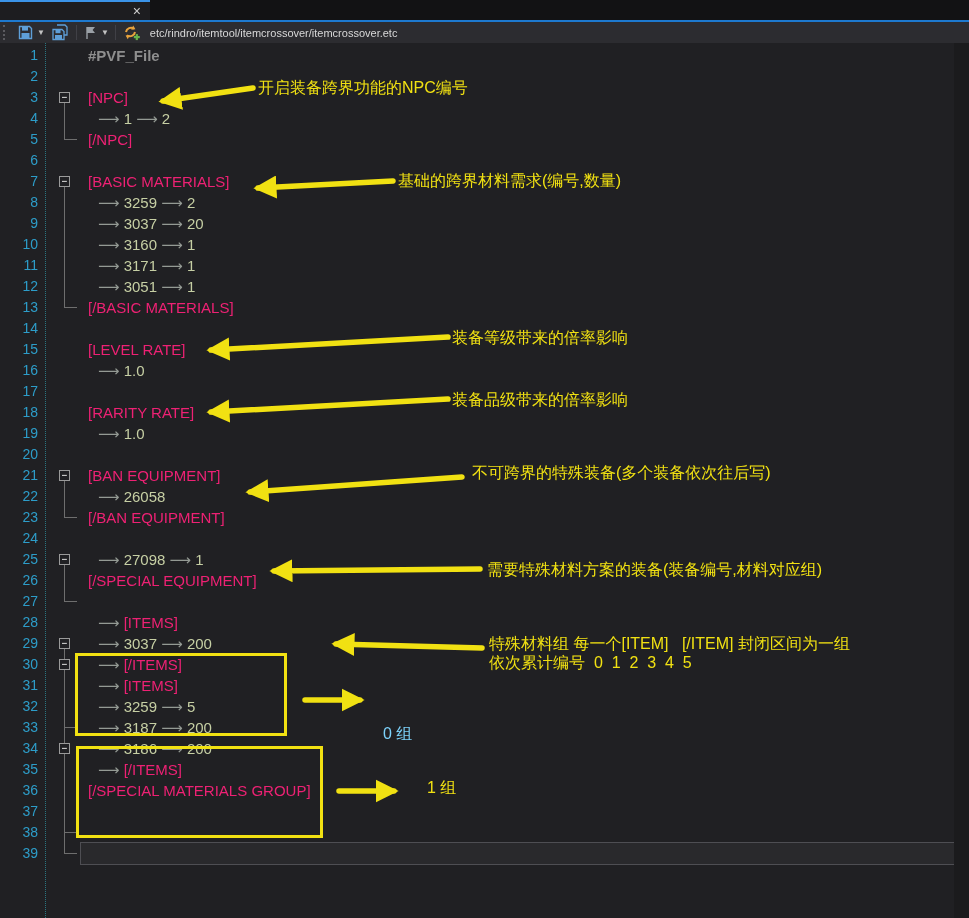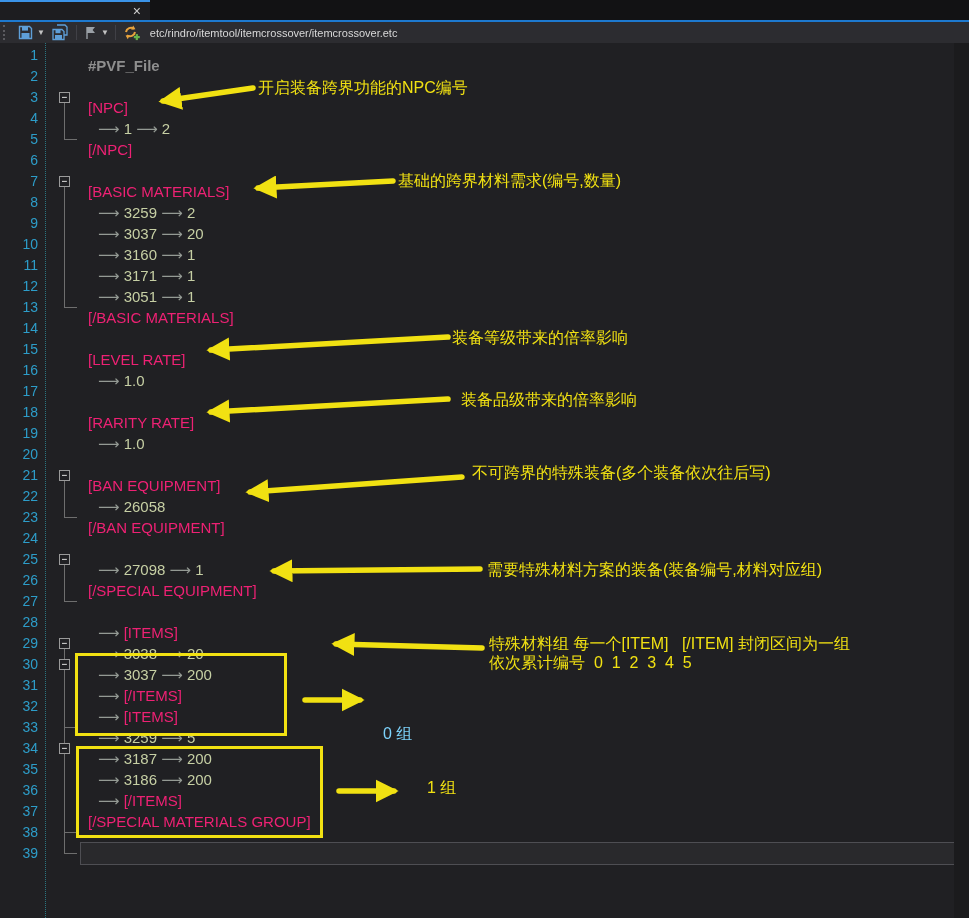--- a/index.html
+++ b/index.html
@@ -35,21 +35,21 @@
   .fcell{position:relative;height:21px;}
   .fcell.line::before,.fcell.boxline::before,.fcell.tick::before{
      content:'';position:absolute;left:18px;top:0;bottom:0;width:1px;background:#6e6e6e;}
   .fcell.end::before{content:'';position:absolute;left:18px;top:0;height:11px;width:1px;background:#6e6e6e;}
   .fcell.box::before{content:'';position:absolute;left:18px;top:16px;bottom:0;width:1px;background:#6e6e6e;}
   .fcell.tick::after,.fcell.end::after{
      content:'';position:absolute;left:18px;top:10px;width:13px;height:1px;background:#6e6e6e;}
   .fbox{position:absolute;left:13px;top:5px;width:11px;height:11px;box-sizing:border-box;
         border:1px solid #9a9a9a;background:#202023;color:#d0d0d0;
         font:bold 9px/8px "DejaVu Sans Mono",monospace;text-align:center;z-index:2;cursor:pointer;}
-  .code{position:relative;z-index:1;flex:1;padding-top:2px;overflow:hidden;margin-top:10px;}
+  .code{position:relative;z-index:1;flex:1;padding-top:2px;overflow:hidden;}
   .crow{height:21px;line-height:21px;white-space:pre;font-size:15px;padding-left:6px;
         font-family:"Liberation Sans","DejaVu Sans",sans-serif;}
   .crow.ind{padding-left:16px;}
   .tk-tag{color:#ee2174;}
   .tk-ar{color:#949a94;}
   .tk-num{color:#c6cfa4;}
   .tk-cm{color:#8e8e8e;font-weight:bold;}
   .sbar{width:15px;background:#1b1b1d;z-index:1;}
 
   
@@ -230,21 +230,20 @@
         <div class="crow ind"><span class="tk-ar">⟶ </span><span class="tk-num">1.0</span></div>
         <div class="crow"></div>
         <div class="crow"><span class="tk-tag">[BAN EQUIPMENT]</span></div>
         <div class="crow ind"><span class="tk-ar">⟶ </span><span class="tk-num">26058</span></div>
         <div class="crow"><span class="tk-tag">[/BAN EQUIPMENT]</span></div>
         <div class="crow"></div>
         <div class="crow ind"><span class="tk-ar">⟶ </span><span class="tk-num">27098 </span><span class="tk-ar">⟶ </span><span class="tk-num">1</span></div>
         <div class="crow"><span class="tk-tag">[/SPECIAL EQUIPMENT]</span></div>
         <div class="crow"></div>
         <div class="crow ind"><span class="tk-ar">⟶ </span><span class="tk-tag">[ITEMS]</span></div>
-        <div class="crow ind"><span class="tk-ar">⟶ </span><span class="tk-num">3038 </span><span class="tk-ar">⟶ </span><span class="tk-num">20</span></div>
         <div class="crow ind"><span class="tk-ar">⟶ </span><span class="tk-num">3037 </span><span class="tk-ar">⟶ </span><span class="tk-num">200</span></div>
         <div class="crow ind"><span class="tk-ar">⟶ </span><span class="tk-tag">[/ITEMS]</span></div>
         <div class="crow ind"><span class="tk-ar">⟶ </span><span class="tk-tag">[ITEMS]</span></div>
         <div class="crow ind"><span class="tk-ar">⟶ </span><span class="tk-num">3259 </span><span class="tk-ar">⟶ </span><span class="tk-num">5</span></div>
         <div class="crow ind"><span class="tk-ar">⟶ </span><span class="tk-num">3187 </span><span class="tk-ar">⟶ </span><span class="tk-num">200</span></div>
         <div class="crow ind"><span class="tk-ar">⟶ </span><span class="tk-num">3186 </span><span class="tk-ar">⟶ </span><span class="tk-num">200</span></div>
         <div class="crow ind"><span class="tk-ar">⟶ </span><span class="tk-tag">[/ITEMS]</span></div>
         <div class="crow"><span class="tk-tag">[/SPECIAL MATERIALS GROUP]</span></div>
       </div>
     <div class="sbar"></div>
@@ -267,21 +266,21 @@
       <line x1="462" y1="477" x2="250" y2="492" stroke="#f1e112" stroke-width="5.5" stroke-linecap="round" marker-end="url(#ah)"></line>
       <line x1="480" y1="569" x2="274" y2="571" stroke="#f1e112" stroke-width="5.5" stroke-linecap="round" marker-end="url(#ah)"></line>
       <line x1="482" y1="648" x2="336" y2="644" stroke="#f1e112" stroke-width="5.5" stroke-linecap="round" marker-end="url(#ah)"></line>
       <line x1="305" y1="700" x2="360" y2="700" stroke="#f1e112" stroke-width="5.5" stroke-linecap="round" marker-end="url(#ah)"></line>
       <line x1="339" y1="791" x2="394" y2="791" stroke="#f1e112" stroke-width="5.5" stroke-linecap="round" marker-end="url(#ah)"></line>
     </svg>
   <div id="labels">
       <div class="alabel" style="left: 258px; top: 78px; color: rgb(241, 225, 18);">开启装备跨界功能的NPC编号</div>
       <div class="alabel" style="left: 398px; top: 171px; color: rgb(241, 225, 18);">基础的跨界材料需求(编号,数量)</div>
       <div class="alabel" style="left: 452px; top: 328px; color: rgb(241, 225, 18);">装备等级带来的倍率影响</div>
-      <div class="alabel" style="left: 452px; top: 390px; color: rgb(241, 225, 18); margin-left: 9px;">装备品级带来的倍率影响</div>
+      <div class="alabel" style="left: 452px; top: 390px; color: rgb(241, 225, 18);">装备品级带来的倍率影响</div>
       <div class="alabel" style="left: 472px; top: 463px; color: rgb(241, 225, 18);">不可跨界的特殊装备(多个装备依次往后写)</div>
       <div class="alabel" style="left: 487px; top: 560px; color: rgb(241, 225, 18);">需要特殊材料方案的装备(装备编号,材料对应组)</div>
       <div class="alabel" style="left: 489px; top: 634px; color: rgb(241, 225, 18);">特殊材料组 每一个[ITEM]   [/ITEM] 封闭区间为一组</div>
       <div class="alabel" style="left: 489px; top: 653px; color: rgb(241, 225, 18);">依次累计编号  0  1  2  3  4  5</div>
       <div class="alabel" style="left: 383px; top: 724px; color: #7dd3fc;">0 组</div>
       <div class="alabel" style="left: 427px; top: 778px; color: rgb(241, 225, 18);">1 组</div>
     </div>
 
 </div>
 

